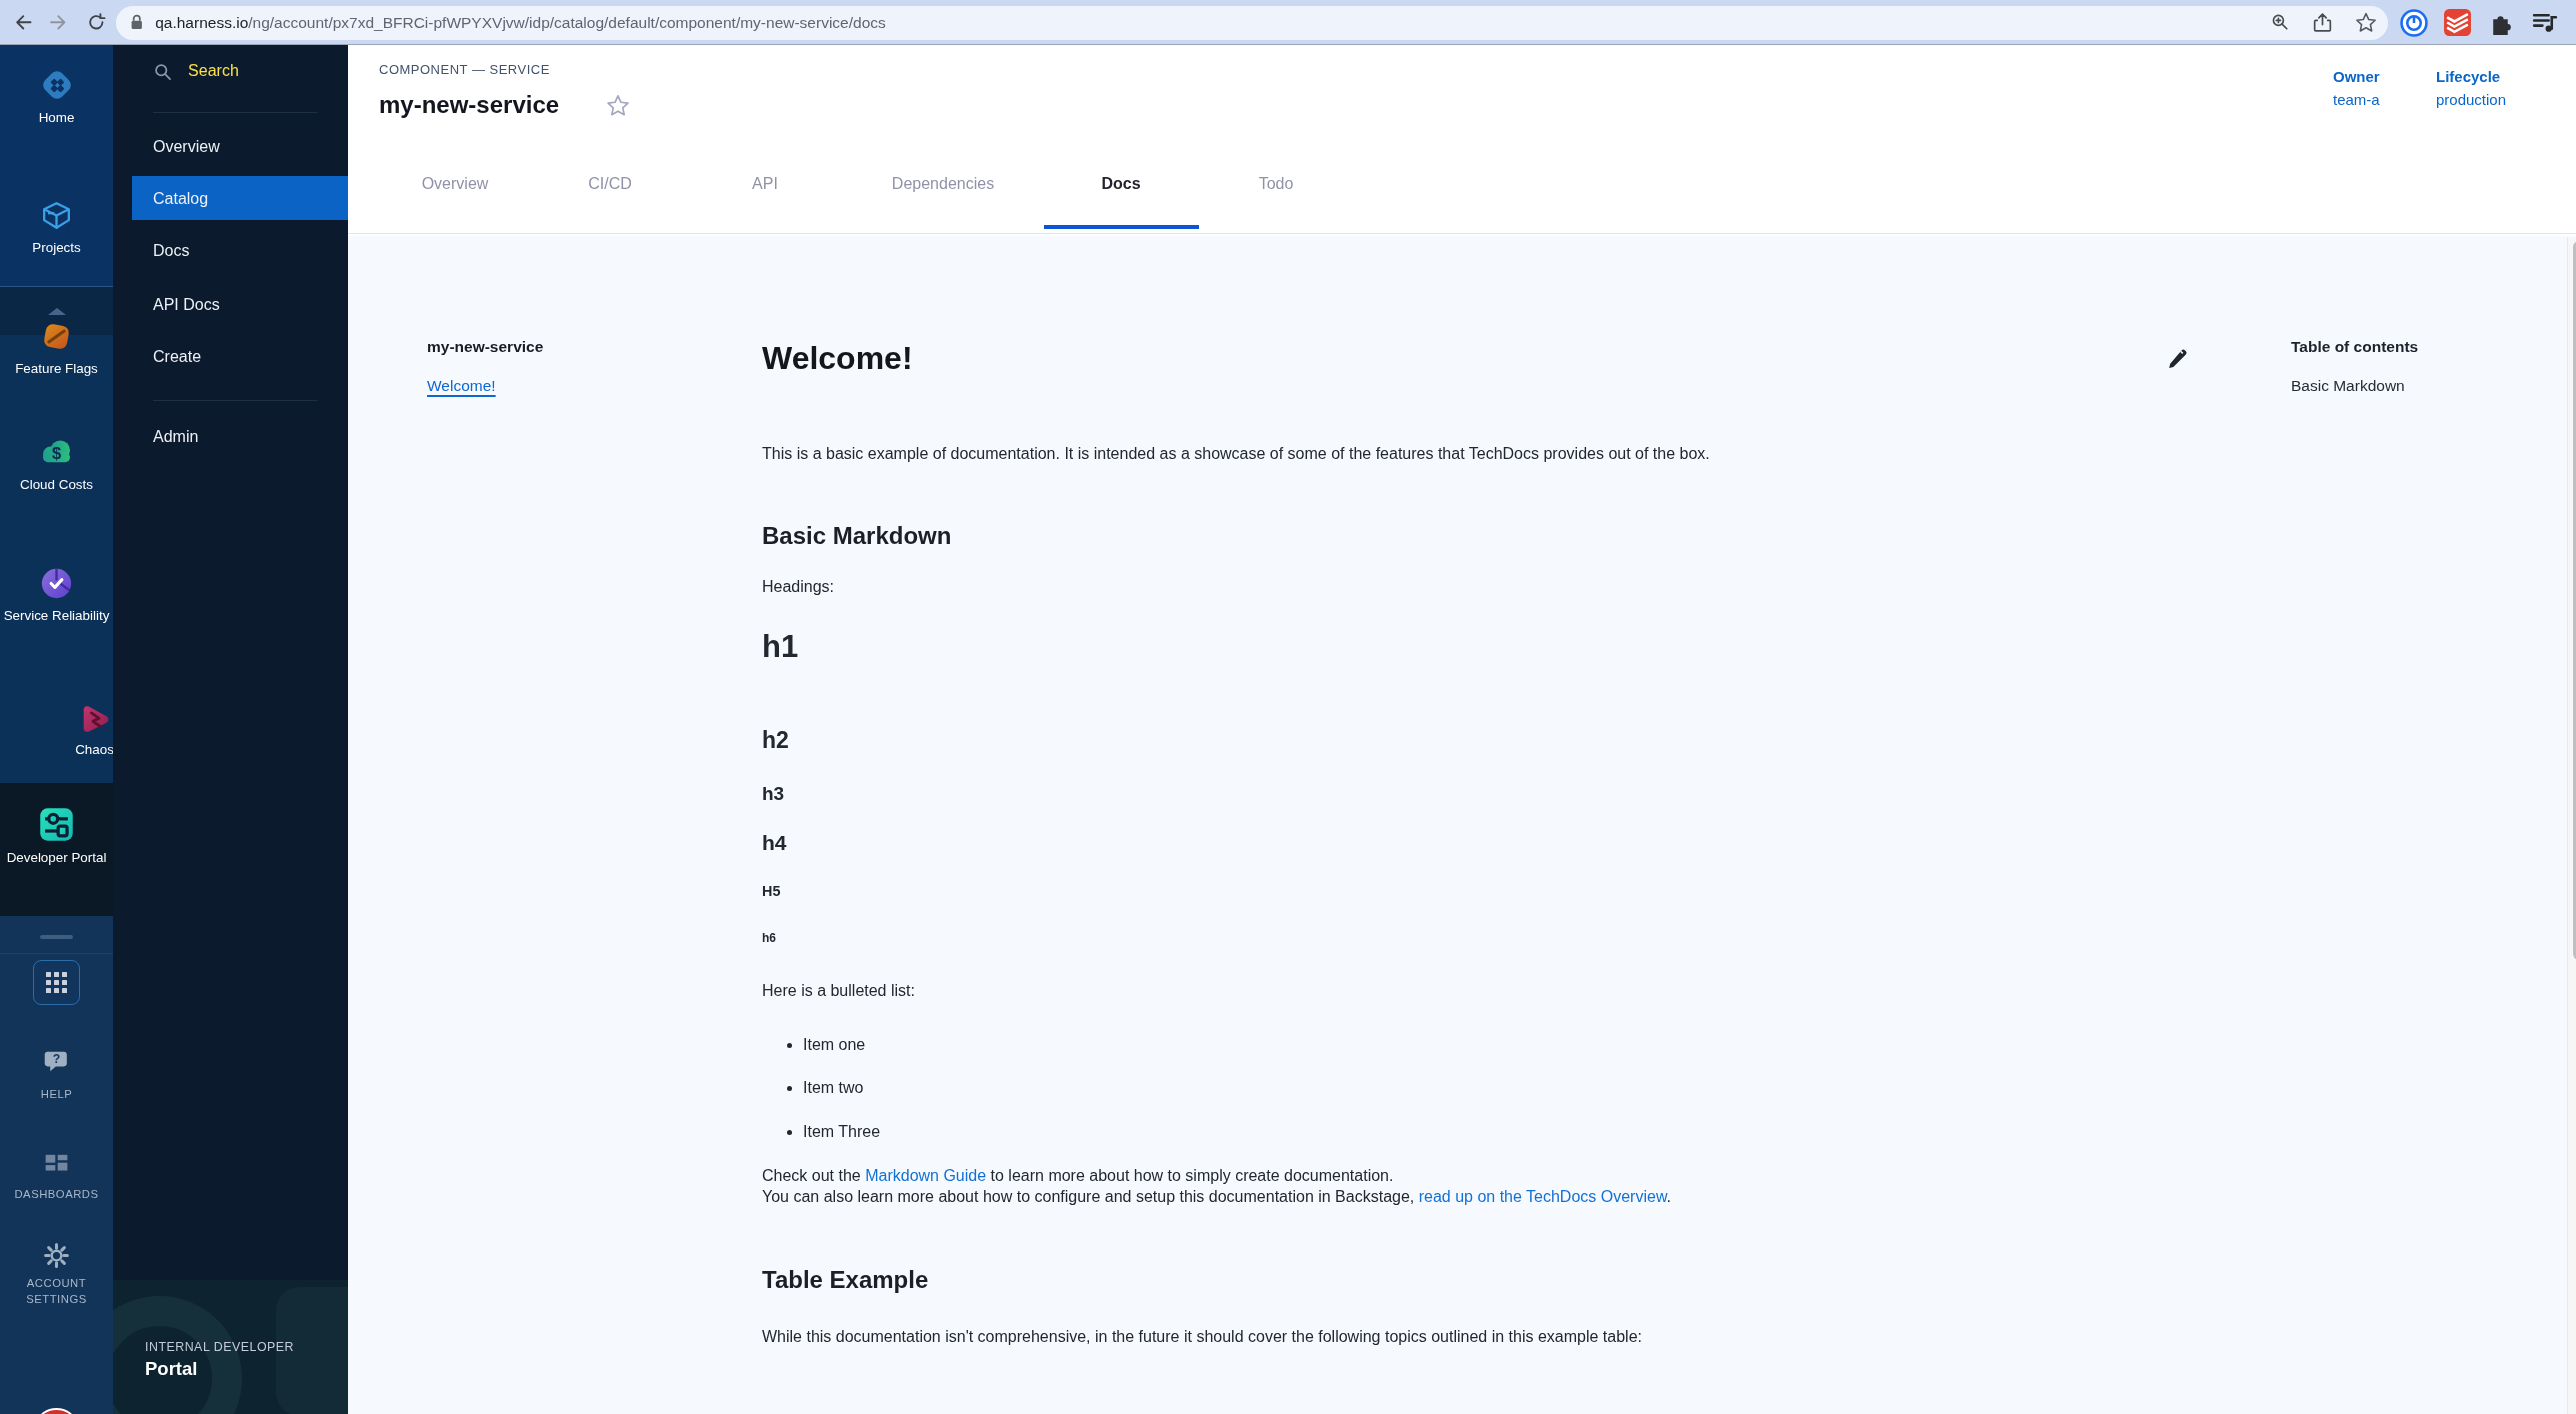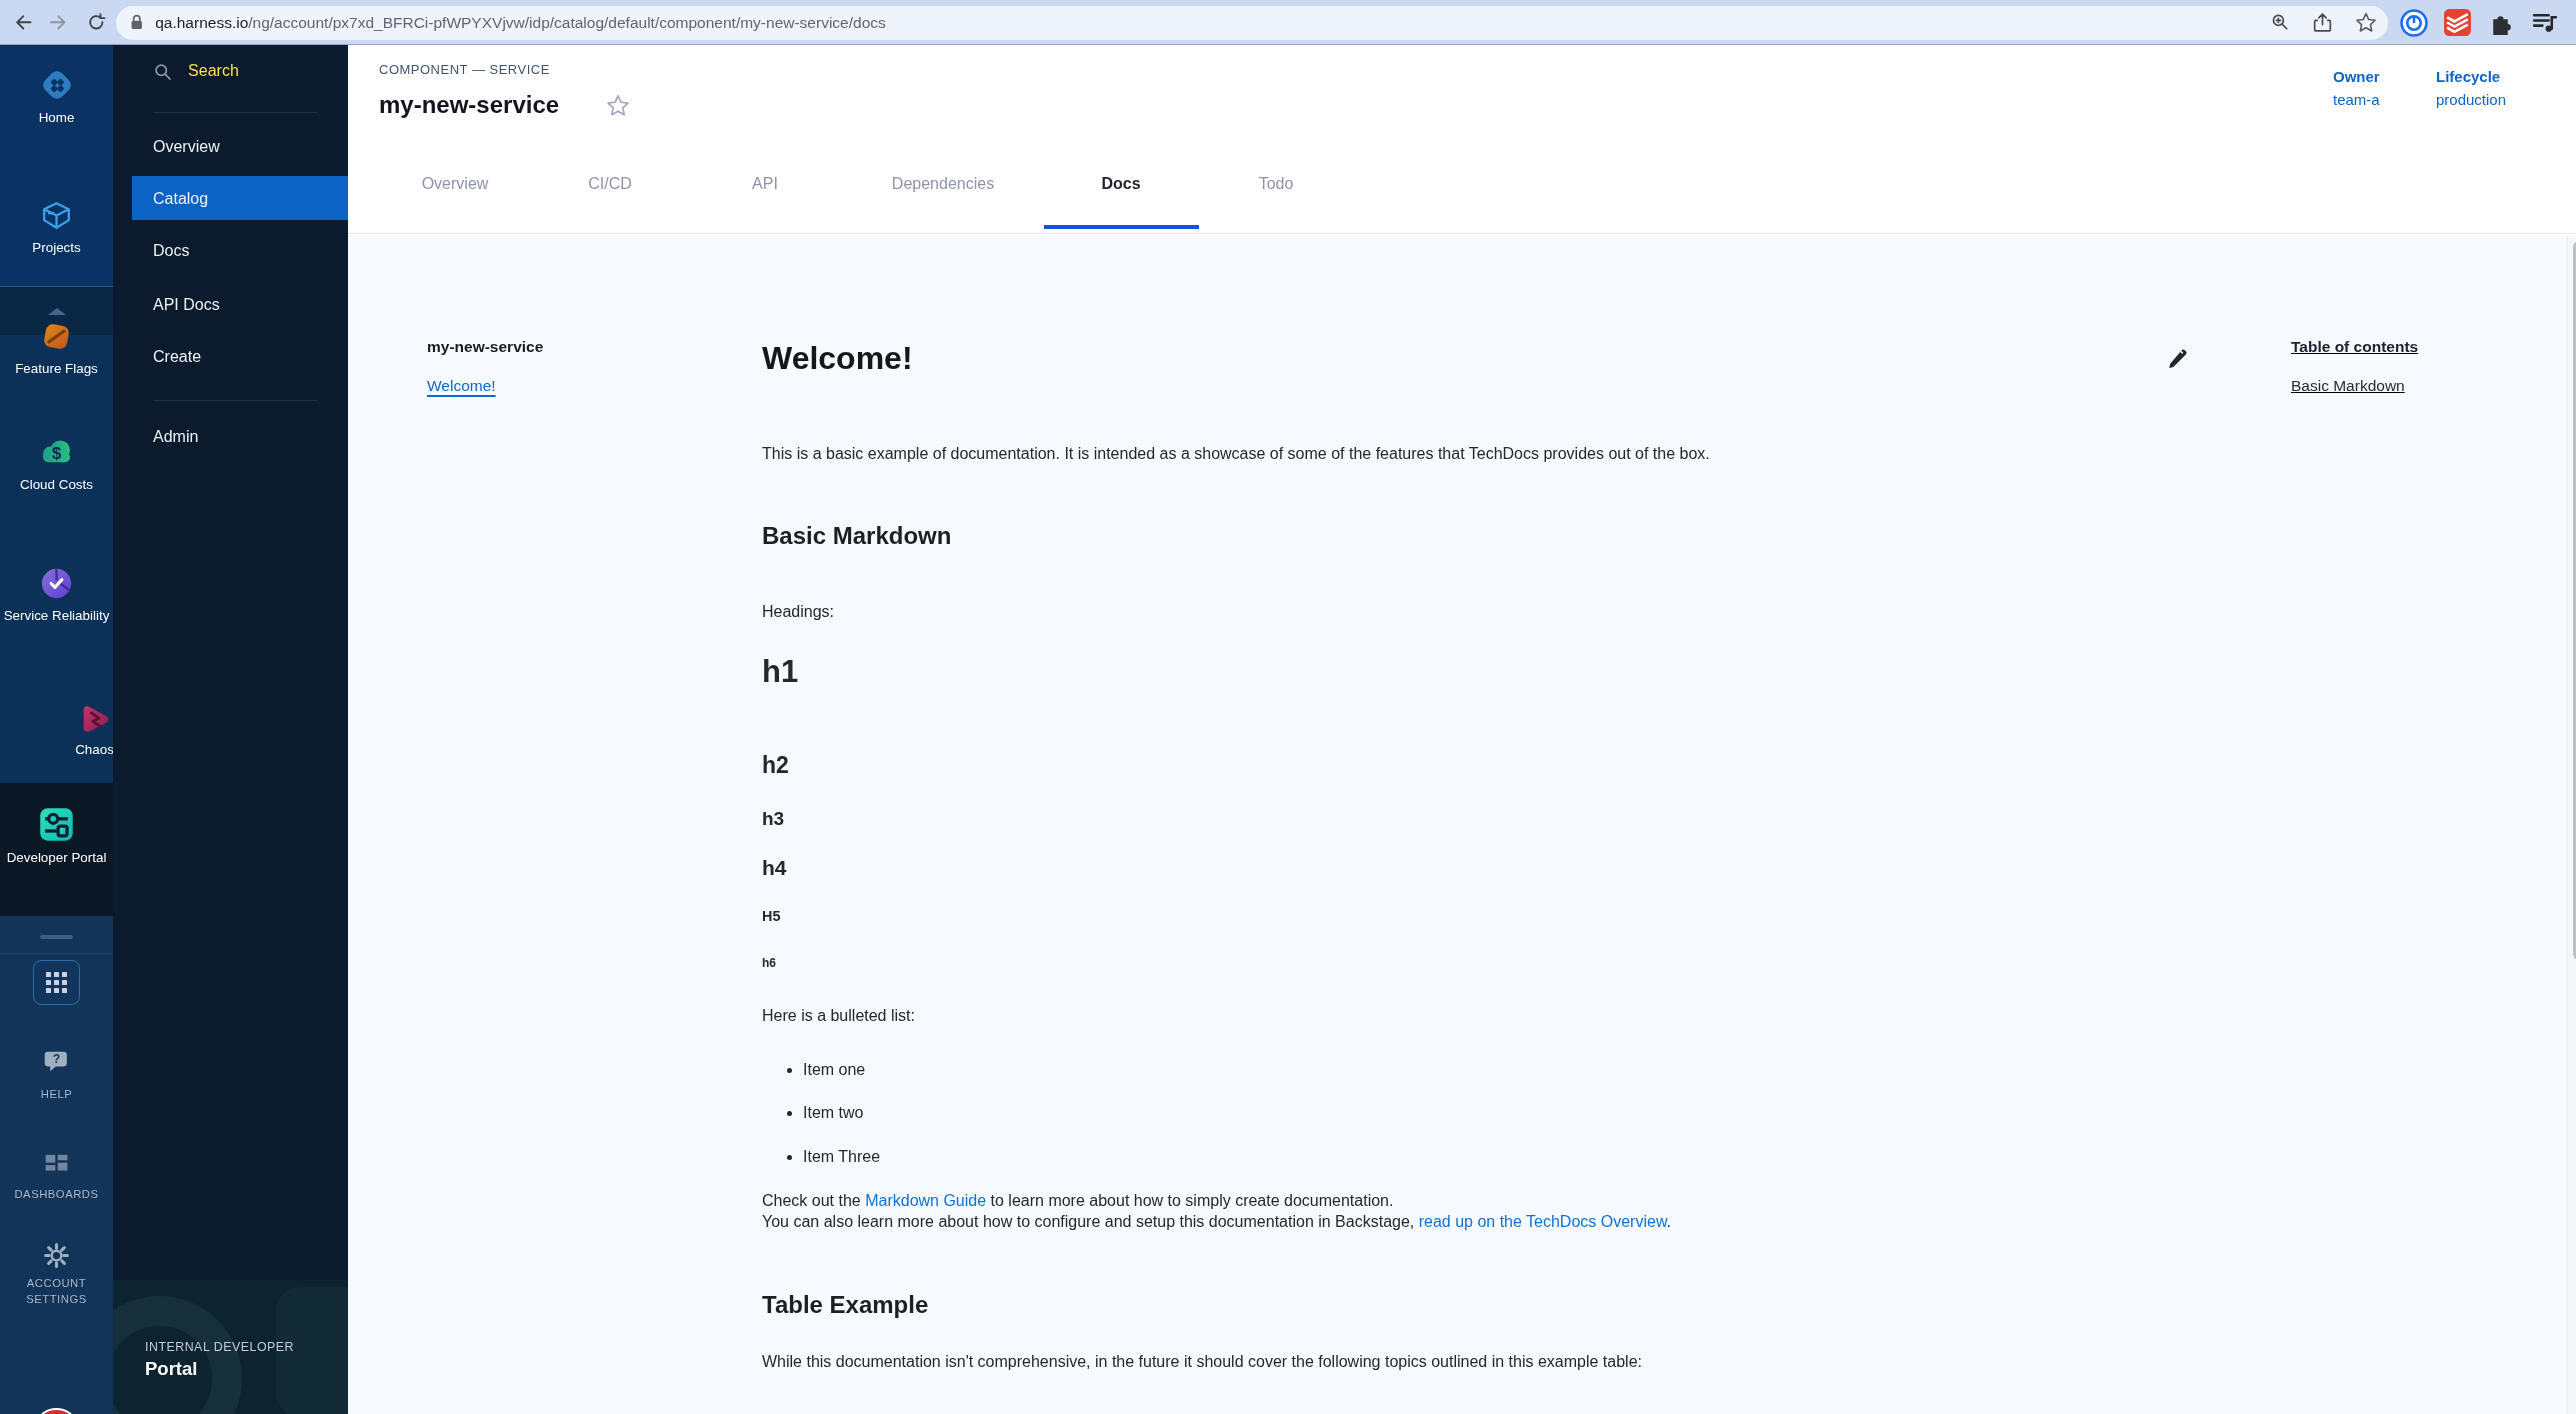--- a/index.html
+++ b/index.html
@@ -79,38 +79,38 @@
   .docs { position:absolute; left:0; top:191px; width:2287px; height:1179px; background:#f6f9fd; }
   .doc-nav { position:absolute; left:79px; top:102px; width:289px; }
   .doc-nav-title { font-size:15.5px; font-weight:bold; color:#191c22; }
   .doc-nav-link { display:inline-block; margin-top:20.6px; font-size:15.5px; color:#0e68d2;
                   text-decoration:underline; text-underline-offset:3.6px; text-decoration-thickness:1.5px; }
   .doc-main { position:absolute; left:414px; top:0; width:1412px; color:#23282e; }
   .doc-main p { font-size:16px; line-height:21.6px; }
   .dm-title { margin-top:105px; font-size:32px; line-height:35px; font-weight:bold; color:#15171c; }
   .p-intro { margin-top:67px; }
   .h2-sec { margin-top:58px; font-size:24px; line-height:26px; font-weight:bold; color:#1c2026; }
-  .p-headings { margin-top:52px; }
+  .p-headings { margin-top:27px; }
   .md-h1 { margin-top:33px; font-size:31px; line-height:33px; font-weight:bold; }
   .md-h2 { margin-top:65px; font-size:23px; line-height:25px; font-weight:bold; }
   .md-h3 { margin-top:31px; font-size:19px; line-height:20.6px; font-weight:bold; }
   .md-h4 { margin-top:29px; font-size:21px; line-height:18px; font-weight:bold; }
   .md-h5 { margin-top:31px; font-size:14.4px; line-height:16px; font-weight:bold; }
   .md-h6 { margin-top:33px; font-size:12px; line-height:13.4px; font-weight:bold; }
   .p-list-intro { margin-top:35px; }
   .doc-main ul { margin-top:32px; padding-left:41px; }
   .doc-main li { font-size:16px; line-height:21.6px; margin-bottom:22px; }
   .p-check { margin-top:8.2px; }
   .p-learn { }
   .h2-table { margin-top:59px; }
   .p-while { margin-top:33px; }
   a.inline-link { color:#1271d6; text-decoration:none; }
   .pencil { position:absolute; left:1814px; top:106px; width:29px; height:29px;
             display:flex; align-items:center; justify-content:center; }
-  .toc { position:absolute; left:1943px; top:102px; width:268px;text-decoration:underline; }
+  .toc { position:absolute; left:1943px; top:102px; width:268px; }
   .toc-title { font-size:15.5px; font-weight:bold; color:#1d232b; }
   .toc-item { margin-top:20.6px; font-size:15.5px; color:#262c33; }
   .doc-scroll { position:absolute; left:2219px; top:1px; width:24px; height:1177px;
                 background:#f6f6f6; border-left:1px solid #e9e9e9; border-right:1px solid #e9e9e9; }
   .doc-thumb { position:absolute; left:5.2px; top:4.1px; width:12.4px; height:719px;
                background:#bcbfc3; border-radius:6.2px; }
 </style>
 </head>
 <body>
 

